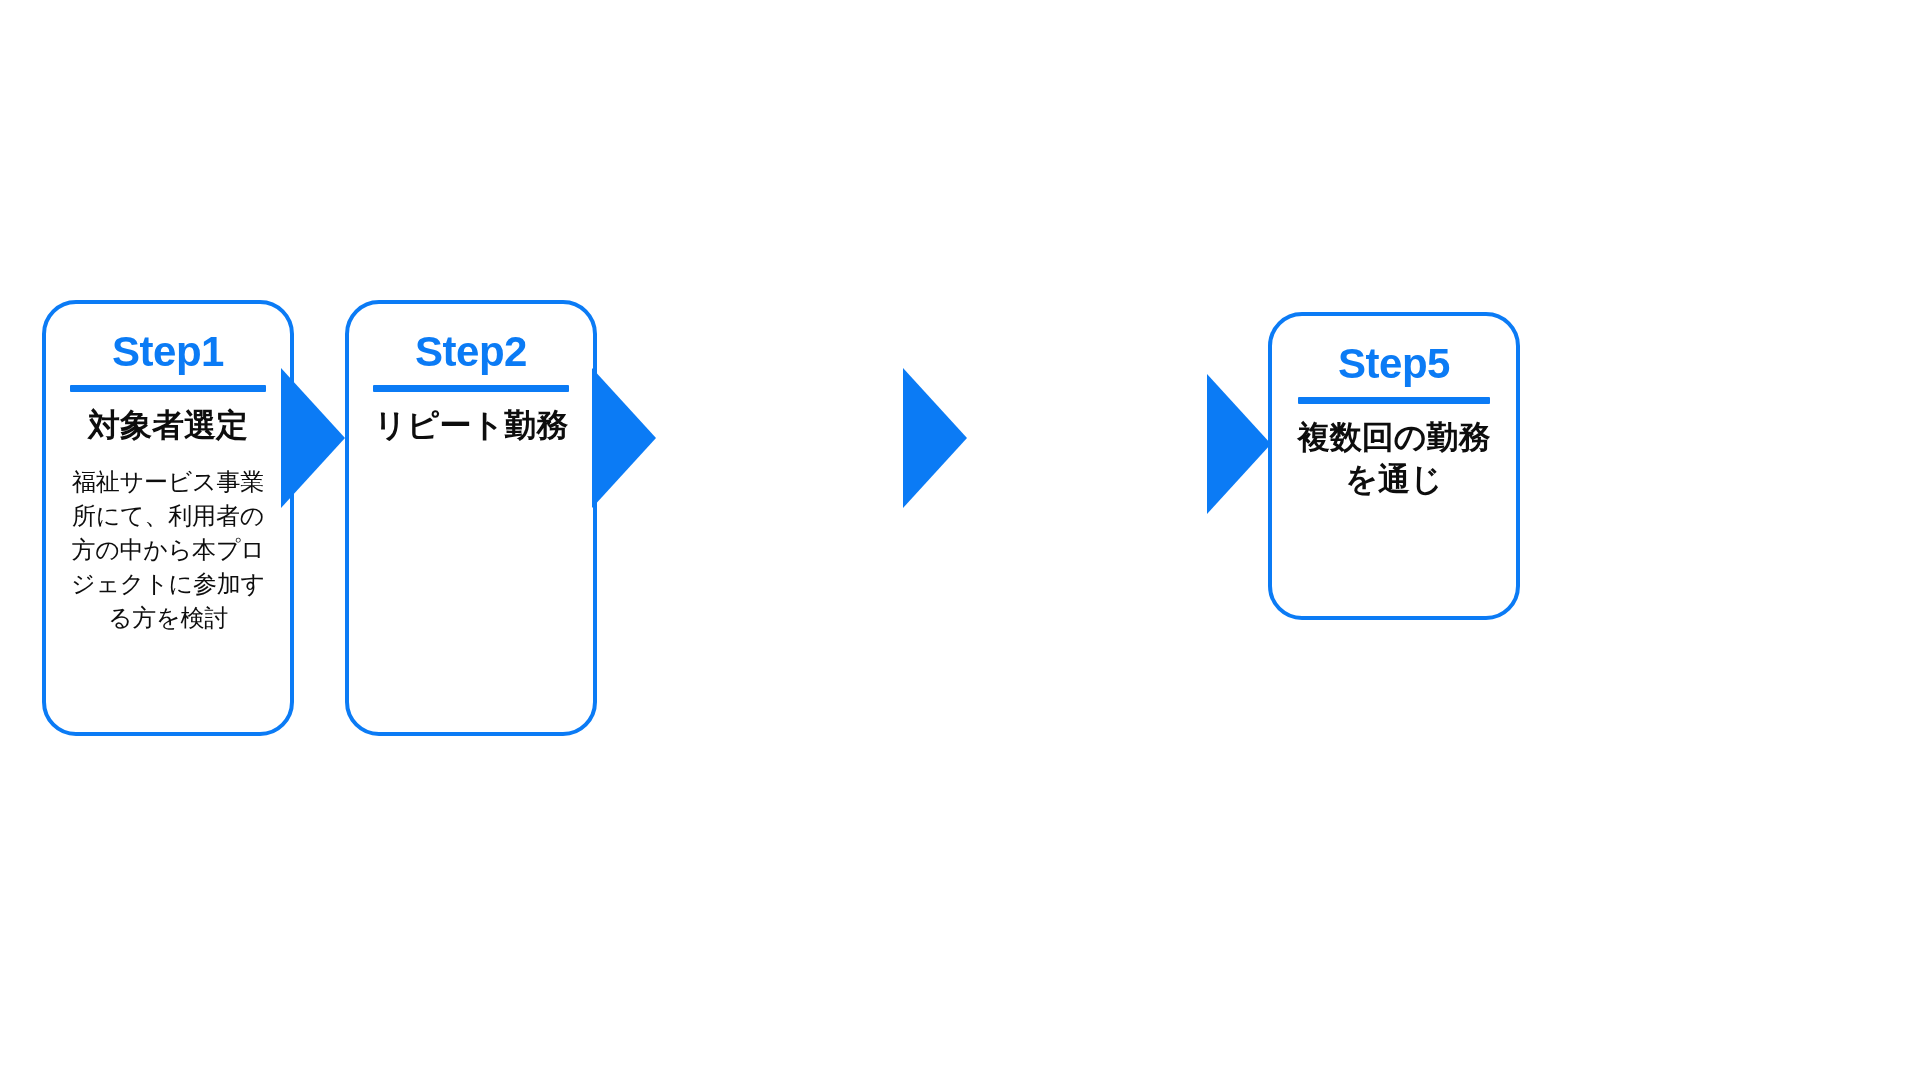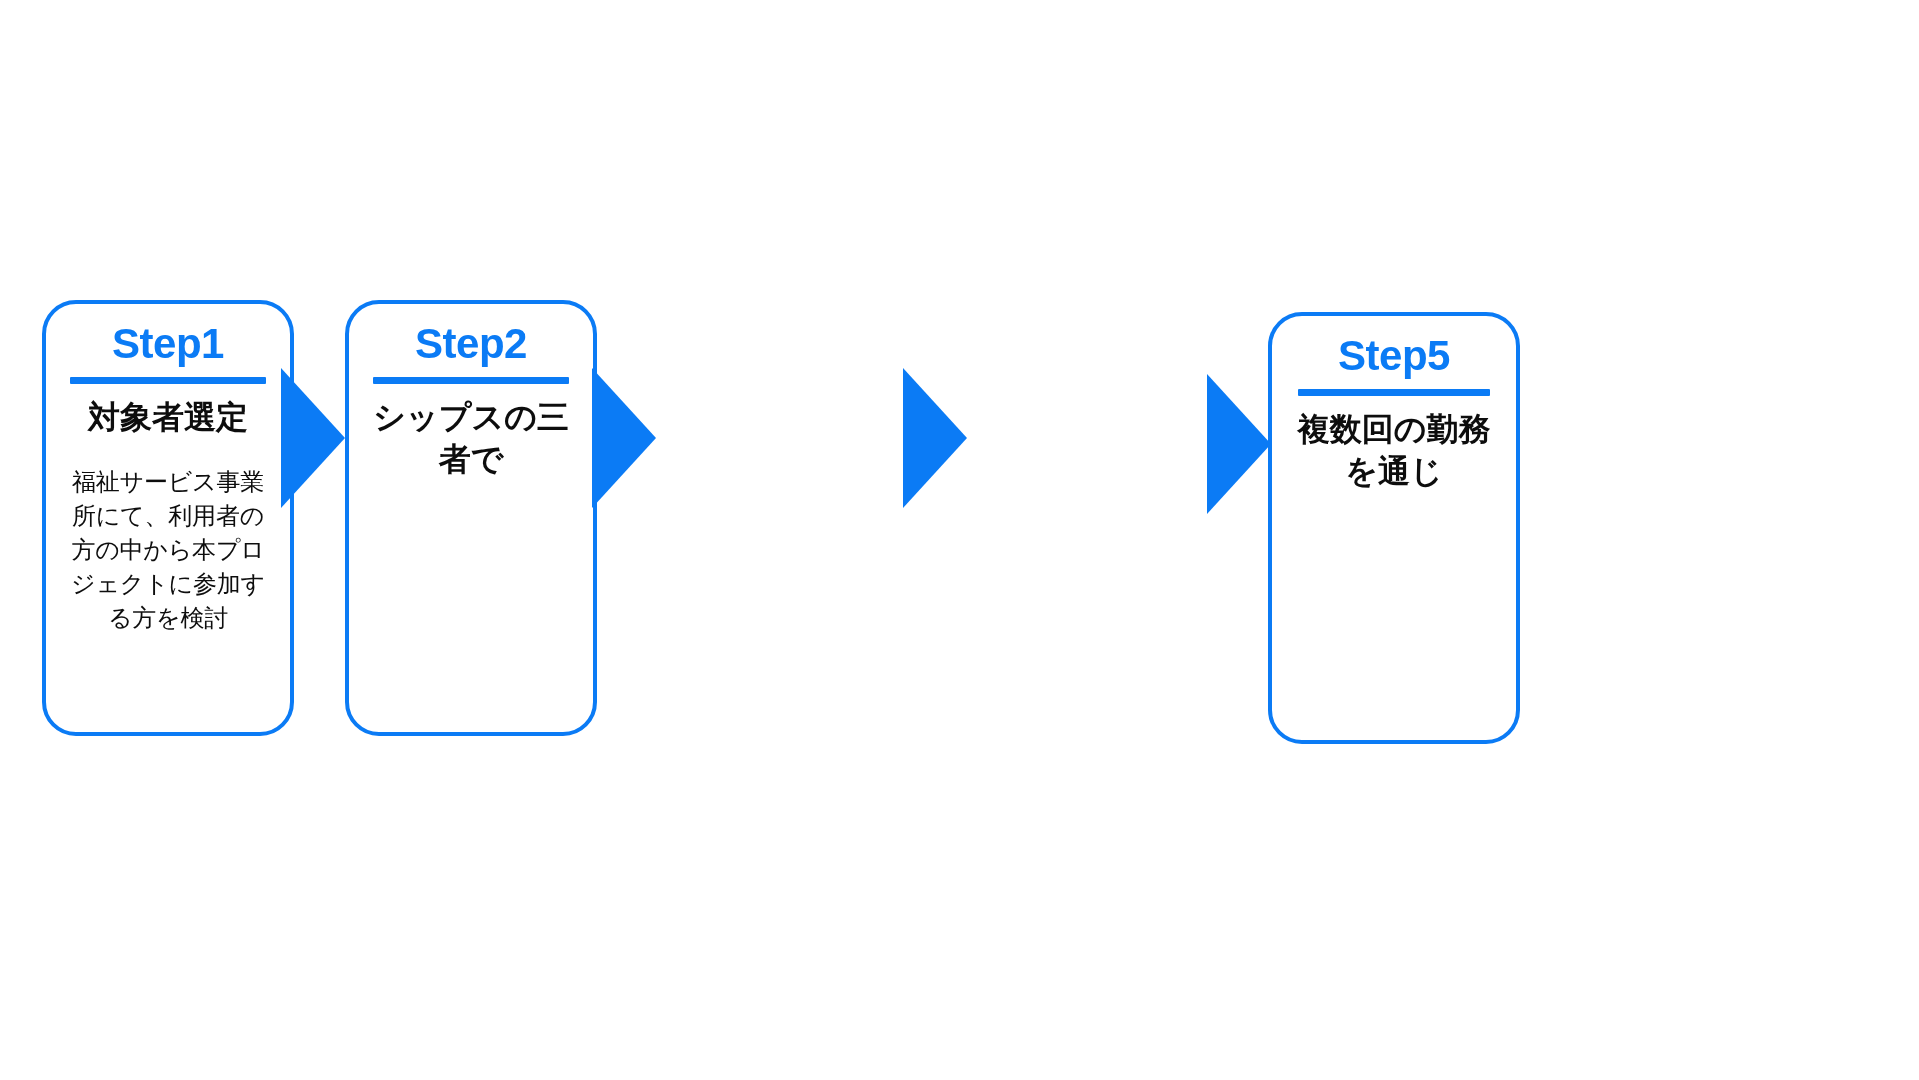--- a/index.html
+++ b/index.html
@@ -42,21 +42,21 @@
     padding: 18px 16px 14px 16px;
   }
 
   .card-num {
     color: #0b7bf5;
     font-size: 42px;
     font-weight: 700;
     letter-spacing: -0.5px;
     line-height: 1.05;
     text-align: center;
-    margin-top: 0;
+    margin-top: 8px;
     white-space: nowrap;
   }
 
   .rule {
     width: 196px;
     height: 7px;
     background: #0b7bf5;
     margin: 11px 0 13px 0;
     border-radius: 1px;
   }
@@ -69,30 +69,30 @@
     text-align: center;
     letter-spacing: 0px;
   }
 
   .card-body {
     color: #0d0d0d;
     font-size: 24px;
     font-weight: 400;
     line-height: 1.42;
     text-align: center;
-    margin-top: 26px;
+    margin-top: 18px;
     letter-spacing: -0.2px;
   }
 
   
   .card-1 { left: 42px;   top: 300px; width: 252px; height: 436px; }
   .card-2 { left: 345px;  top: 300px; width: 252px; height: 436px; }
   .card-3 { left: 655px;  top: 300px; width: 252px; height: 436px; }
   .card-4 { left: 963px;  top: 312px; width: 245px; height: 432px; }
-  .card-5 { left: 1268px; top: 312px; width: 252px; height: 432px; }
+  .card-5 { left: 1268px; top: 312px; width: 252px; height: 308px; }
 
   .card-4 .rule, .card-5 .rule { width: 192px; }
 
   
   .arrow {
     position: absolute;
     width: 0;
     height: 0;
     border-top: 70px solid transparent;
     border-bottom: 70px solid transparent;
@@ -114,21 +114,21 @@
       <div class="rule"></div>
       <div class="card-title">対象者選定</div>
       <div class="card-body">福祉サービス事業所にて、利用者の方の中から本プロジェクトに参加する方を検討</div>
     </div>
 
     <div class="arrow arrow-1"></div>
 
     <div class="card card-2">
       <div class="card-num">Step2</div>
       <div class="rule"></div>
-      <div class="card-title">シップスの三者で</div>
+      <div class="card-title">リピート勤務</div>
     </div>
 
     <div class="arrow arrow-2"></div>
 
 
     <div class="arrow arrow-3"></div>
 
 
     <div class="arrow arrow-4"></div>
 

